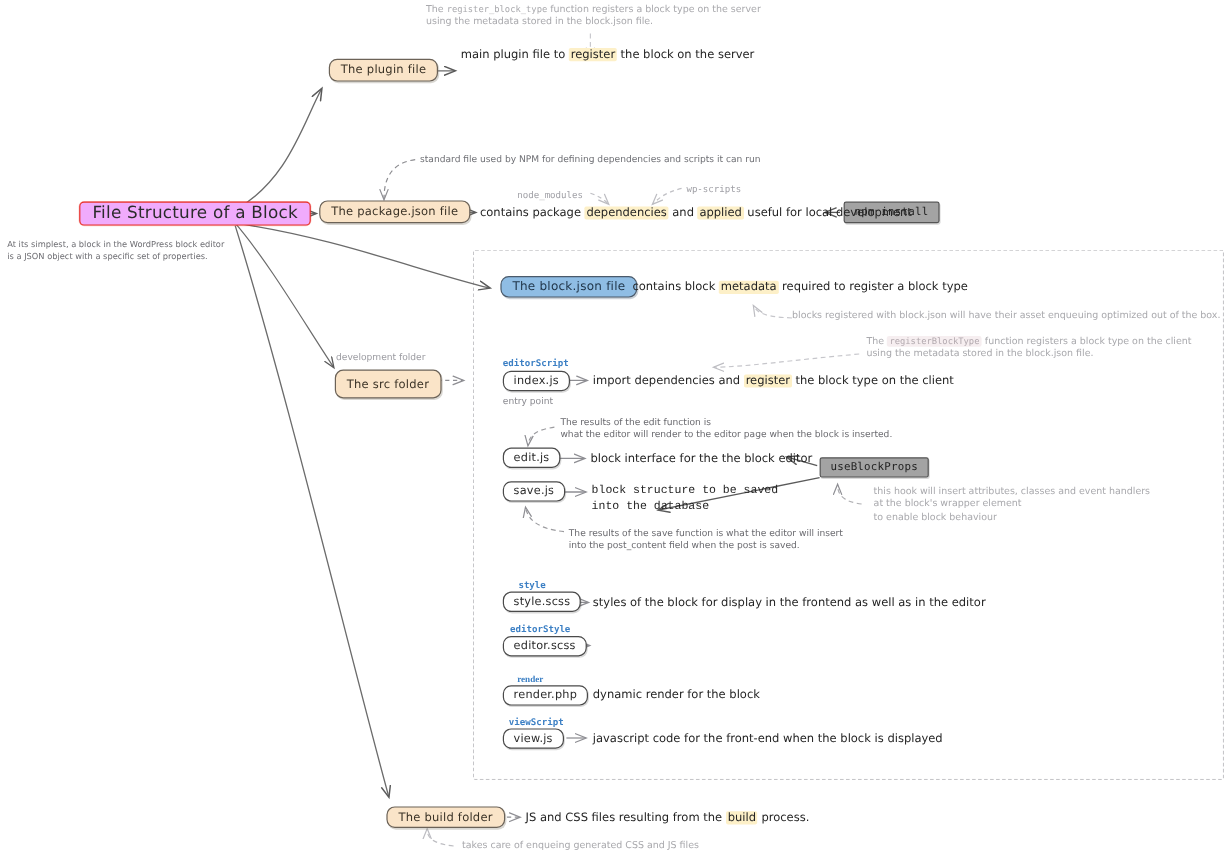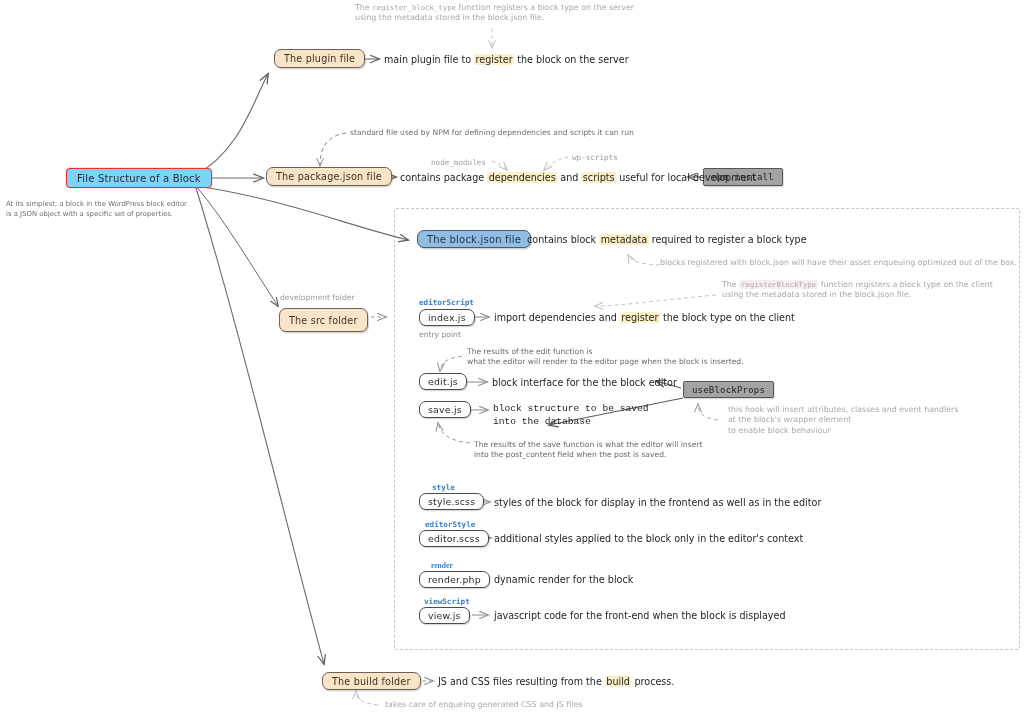--- a/index.html
+++ b/index.html
@@ -27,23 +27,23 @@
     position: absolute;
     box-sizing: border-box;
     display: flex; align-items: center; justify-content: center;
     white-space: nowrap;
     font-family: "DejaVu Sans", sans-serif;
     letter-spacing: .2px;
   }
   .node-root {
     border: 1.6px solid #e8302a;
     border-radius: 4px;
-    background: #7dd3fc;
+    background: #f0abfc;
     color: #2b2b2b;
-    font-size: 10px;
+    font-size: 14px;
     padding: 0 10px;
     box-shadow: 0 0 0 .5px rgba(232,48,42,.25);
   }
   .node-folder {
     border: 1.3px solid #6b6257;
     border-radius: 7px;
     background: #fae4c8;
     color: #3a3226;
     font-size: 9.6px;
     padding: 0 9px;
@@ -228,36 +228,35 @@
 
   <div class="txt txt-label-blue" style="left:424px; top:597px;">viewScript</div>
   <div class="node node-file" style="left:419px; top:607px; height:17px;">view.js</div>
 
   <div class="node node-folder" style="left:322px; top:672px; height:18px;">The build folder</div>
 
   <div class="node node-code" style="left:703px; top:168px; height:18px;">npm install</div>
 
   <div class="node node-code" style="left:683px; top:381px; height:17px;">useBlockProps</div>
 
-  <div class="txt txt-desc" style="left:384px; top:54px;"><span>main plugin file to </span><span class="hl">register</span><span> the block on the server</span></div>
-
-  <div class="txt txt-desc" style="left:400px; top:172px;"><span>contains package </span><span class="hl">dependencies</span><span> and </span><span class="hl">scripts</span><span> useful for local development</span></div>
+  <div class="txt txt-desc" style="left:384px; top:40px;"><span>main plugin file to </span><span class="hl">register</span><span> the block on the server</span></div>
+
+  <div class="txt txt-desc" style="left:400px; top:172px;"><span>contains package </span><span class="hl">dependencies</span><span> and </span><span class="hl">applied</span><span> useful for local development</span></div>
 
   <div class="txt txt-desc" style="left:527px; top:234px;"><span>contains block </span><span class="hl">metadata</span><span> required to register a block type</span></div>
 
   <div class="txt txt-desc" style="left:494px; top:312px;"><span>import dependencies and </span><span class="hl">register</span><span> the block type on the client</span></div>
 
   <div class="txt txt-desc" style="left:492px; top:377px;">block interface for the the block editor</div>
 
   <div class="txt txt-desc" style="left:493px; top:403px; width:180px;font-family:Liberation Mono, monospace;">block structure to be saved
 into the database</div>
 
   <div class="txt txt-desc" style="left:494px; top:497px;text-align:right;">styles of the block for display in the frontend as well as in the editor</div>
 
-  <div class="txt txt-desc" style="left:494px; top:533px;">additional styles applied to the block only in the editor's context</div>
 
   <div class="txt txt-desc" style="left:494px; top:574px;">dynamic render for the block</div>
 
   <div class="txt txt-desc" style="left:494px; top:610px;">javascript code for the front-end when the block is displayed</div>
 
   <div class="txt txt-desc" style="left:438px; top:676px;"><span>JS and CSS files resulting from the </span><span class="hl">build</span><span> process.</span></div>
 
   <div class="txt txt-note" style="left:355px; top:3px; width:320px;"><span>The </span><span class="mono">register_block_type</span><span> function registers a block type on the server
 using the metadata stored in the block.json file.</span></div>
 

